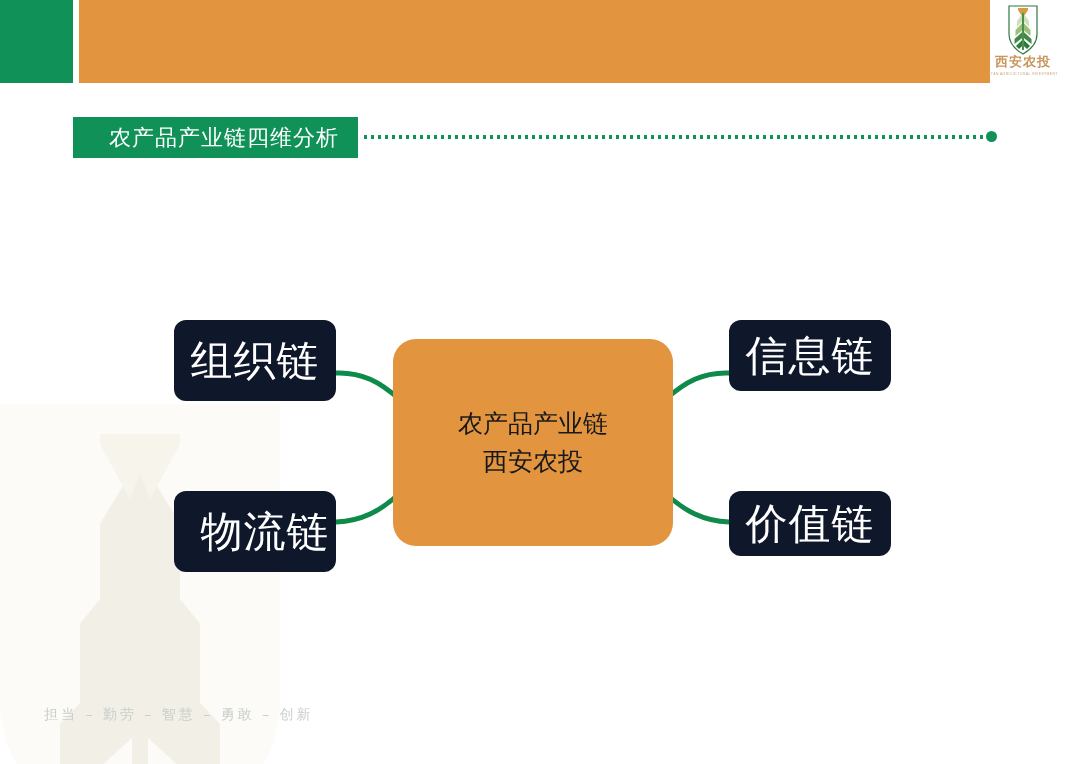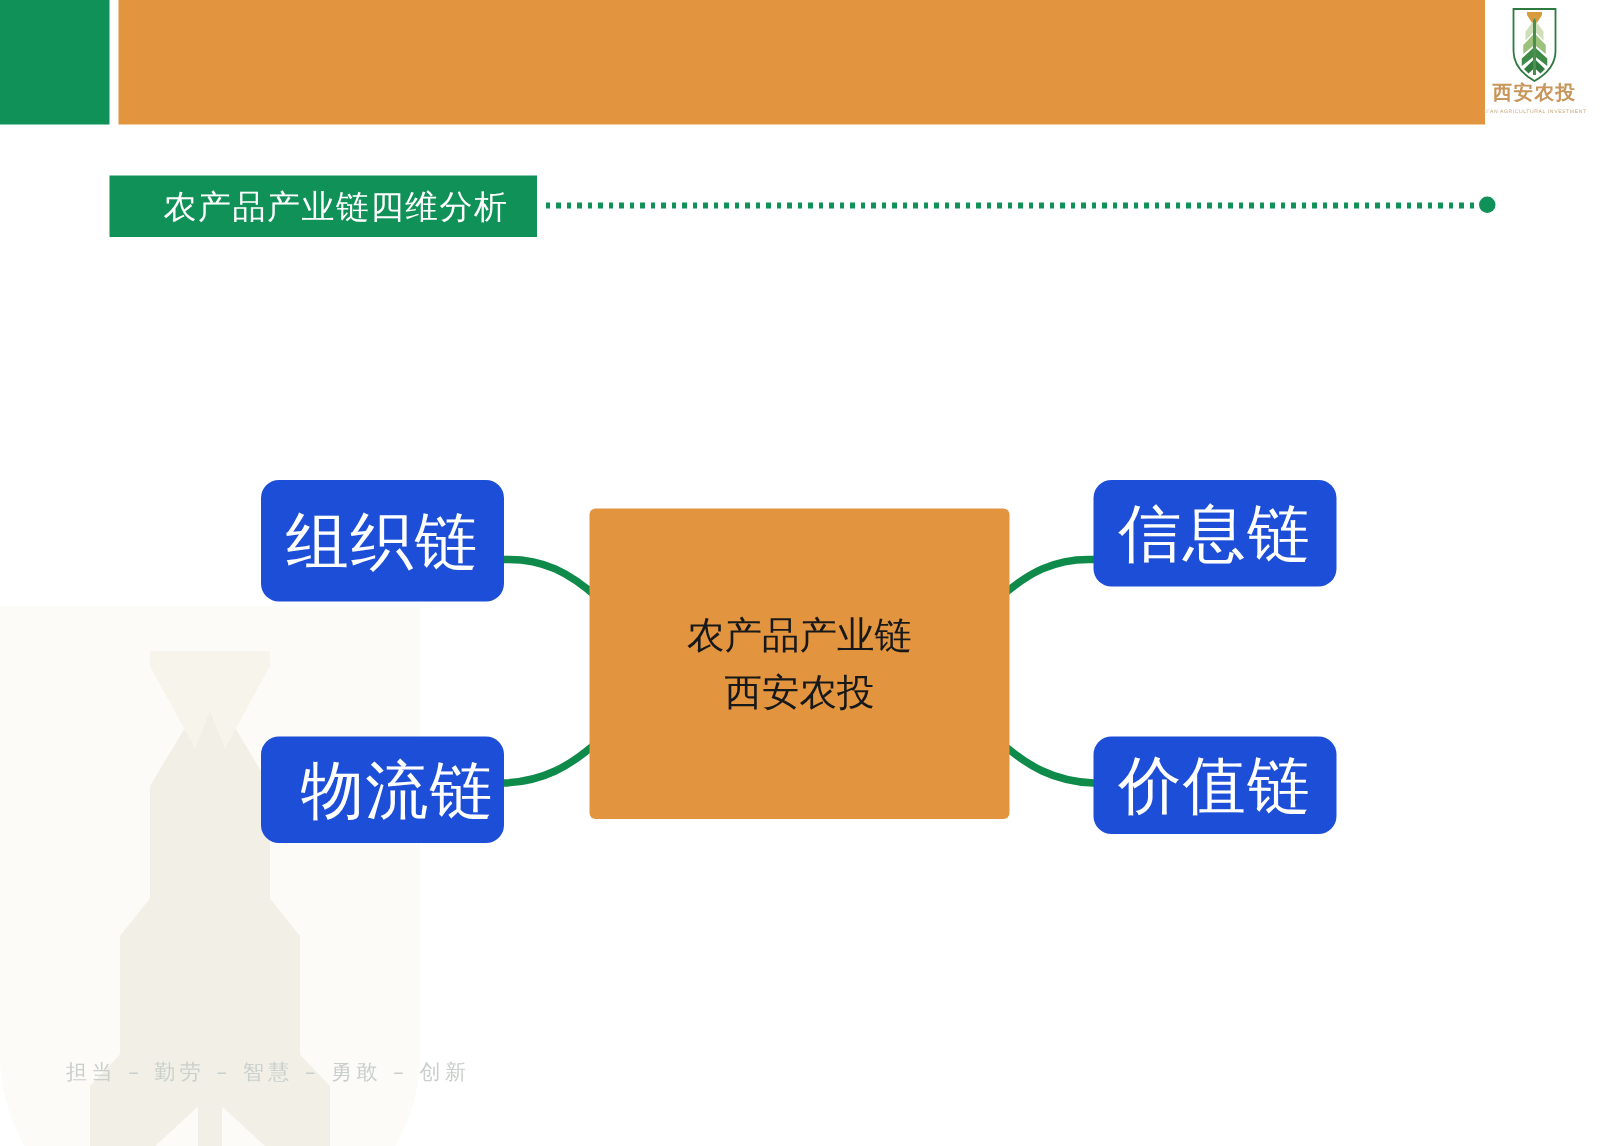--- a/index.html
+++ b/index.html
@@ -130,40 +130,40 @@
   }
   .node {
     position: absolute;
     box-sizing: border-box;
     display: flex;
     align-items: center;
     justify-content: center;
     text-align: center;
   }
   .node-green {
-    background: #1d4ed8;
+    background: #0f172a;
     border-radius: 12px;
     color: #ffffff;
     font-size: 42px;
     letter-spacing: 1px;
     font-family: "DejaVu Sans", "Liberation Sans", sans-serif;
   }
   .node-center {
     background: #e2943f;
-    border-radius: 4px;
+    border-radius: 23px;
     color: #17181a;
     font-size: 25px;
     line-height: 38px;
     font-family: "DejaVu Sans", "Liberation Sans", sans-serif;
   }
   .node-center .cn { display: block; }
   .node-center .en { display: block; }
 
   #node-org   { left: 174px; top: 320px; width: 162px; height: 81px; }
-  #node-log   { left: 174px; top: 491px; width: 162px; height: 71px; padding-left: 20px; }
+  #node-log   { left: 174px; top: 491px; width: 162px; height: 81px; padding-left: 20px; }
   #node-info  { left: 729px; top: 320px; width: 162px; height: 71px; }
   #node-value { left: 729px; top: 491px; width: 162px; height: 65px; }
   #node-center{ left: 393px; top: 339px; width: 280px; height: 207px; }
 
   
   .footer {
     position: absolute;
     left: 44px;
     top: 706px;
     font-size: 14px;

